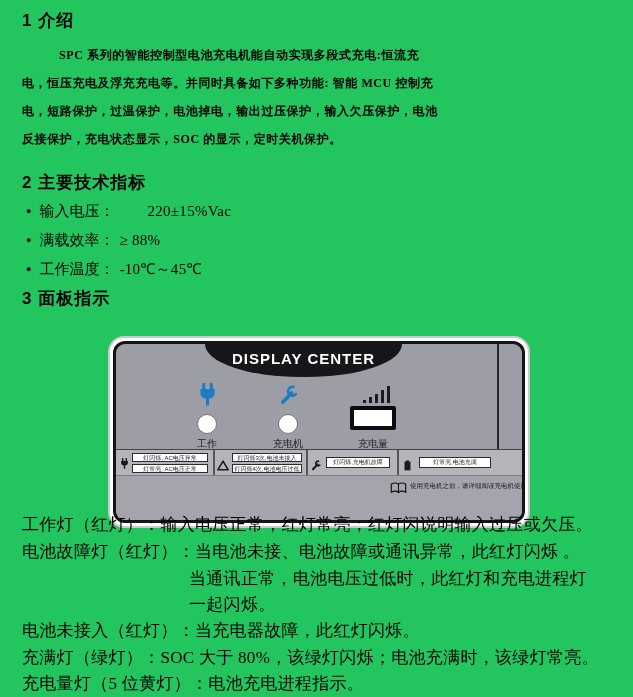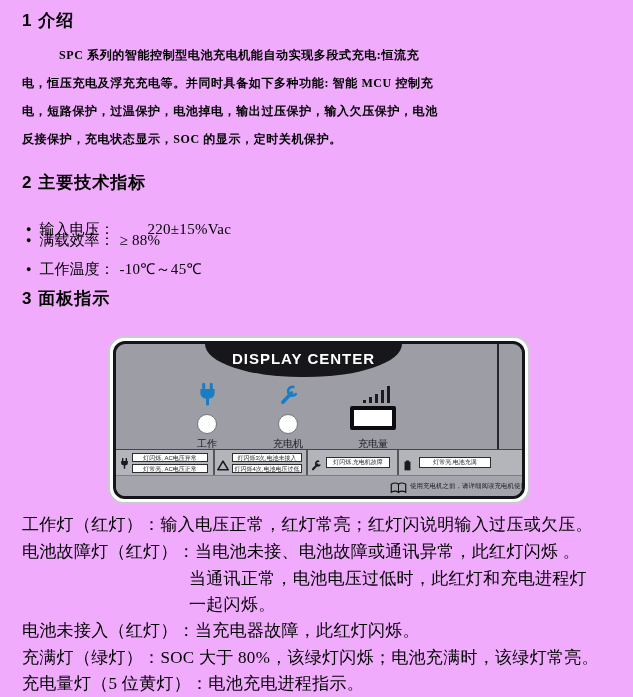--- a/index.html
+++ b/index.html
@@ -1,30 +1,30 @@
 <!DOCTYPE html>
 <html><head>
 <meta charset="utf-8">
 <style>
   html,body{margin:0;padding:0;background:#fff;}
-  .page{position:relative;width:633px;height:697px;background:#f0abfc;overflow:hidden;
+  .page{position:relative;width:633px;height:697px;background:#22c55e;overflow:hidden;
         font-family:"Liberation Serif",serif;color:#000;}
   .heading{position:absolute;left:22px;font-family:"Liberation Sans",sans-serif;
            font-weight:bold;font-size:17px;letter-spacing:1px;white-space:nowrap;}
   
   .intro-line{position:absolute;left:22px;font-size:12px;letter-spacing:0.6px;white-space:nowrap;font-weight:bold;}
   .intro-line.first{text-indent:37px;}
   
   .spec-item{position:absolute;left:26px;font-size:15px;white-space:nowrap;}
   .spec-bullet{font-size:9px;vertical-align:2px;margin-right:8px;}
   .spec-label{display:inline-block;width:80px;}
   .spec-value{letter-spacing:0.3px;}
   .spec-value.wide-gap{margin-left:28px;}
   
-  .panel-frame{position:absolute;left:108px;top:336px;width:422px;height:168px;
+  .panel-frame{position:absolute;left:108px;top:336px;width:422px;height:192px;
                border:2px solid #c9cbd1;border-radius:16px;padding:3px;box-sizing:border-box;background:#fff;}
   .panel{position:relative;width:100%;height:100%;background:#9d9da5;
          border:3px solid #141419;border-radius:12px;box-sizing:border-box;overflow:hidden;}
   .bowl{position:absolute;left:89px;top:-1px;width:197px;height:34px;background:#17171b;
         border-radius:0 0 95px 95px / 0 0 33px 33px;text-align:center;}
   .bowl-title{font-family:"Liberation Sans",sans-serif;font-weight:bold;font-size:15px;
               color:#fff;letter-spacing:1px;line-height:31px;}
   .ind{position:absolute;top:36px;width:44px;text-align:center;}
   .ind-icon{height:26px;display:flex;align-items:flex-end;justify-content:center;color:#1b7ec2;}
   .led{width:20px;height:20px;border-radius:50%;background:#ffffff;border:1px solid #74767d;
@@ -61,21 +61,21 @@
 
 <div class="page">
 
   <div class="heading" style="top:9px">1 介绍</div>
   <div class="intro-line first" style="top:47px">SPC 系列的智能控制型电池充电机能自动实现多段式充电:恒流充</div>
   <div class="intro-line" style="top:75px">电，恒压充电及浮充充电等。并同时具备如下多种功能: 智能 MCU 控制充</div>
   <div class="intro-line" style="top:103px">电，短路保护，过温保护，电池掉电，输出过压保护，输入欠压保护，电池</div>
   <div class="intro-line" style="top:131px">反接保护，充电状态显示，SOC 的显示，定时关机保护。</div>
 
   <div class="heading" style="top:171px">2 主要技术指标</div>
-  <div class="spec-item" style="top:220px">
+  <div class="spec-item" style="top:202px">
     <span class="spec-bullet">●</span><span class="spec-label">输入电压：</span><span class="spec-value wide-gap">220±15%Vac</span>
   </div>
   <div class="spec-item" style="top:231px">
     <span class="spec-bullet">●</span><span class="spec-label">满载效率：</span><span class="spec-value">≥ 88%</span>
   </div>
   <div class="spec-item" style="top:258px">
     <span class="spec-bullet">●</span><span class="spec-label">工作温度：</span><span class="spec-value">-10℃～45℃</span>
   </div>
 
   <div class="heading" style="top:287px">3 面板指示</div>

